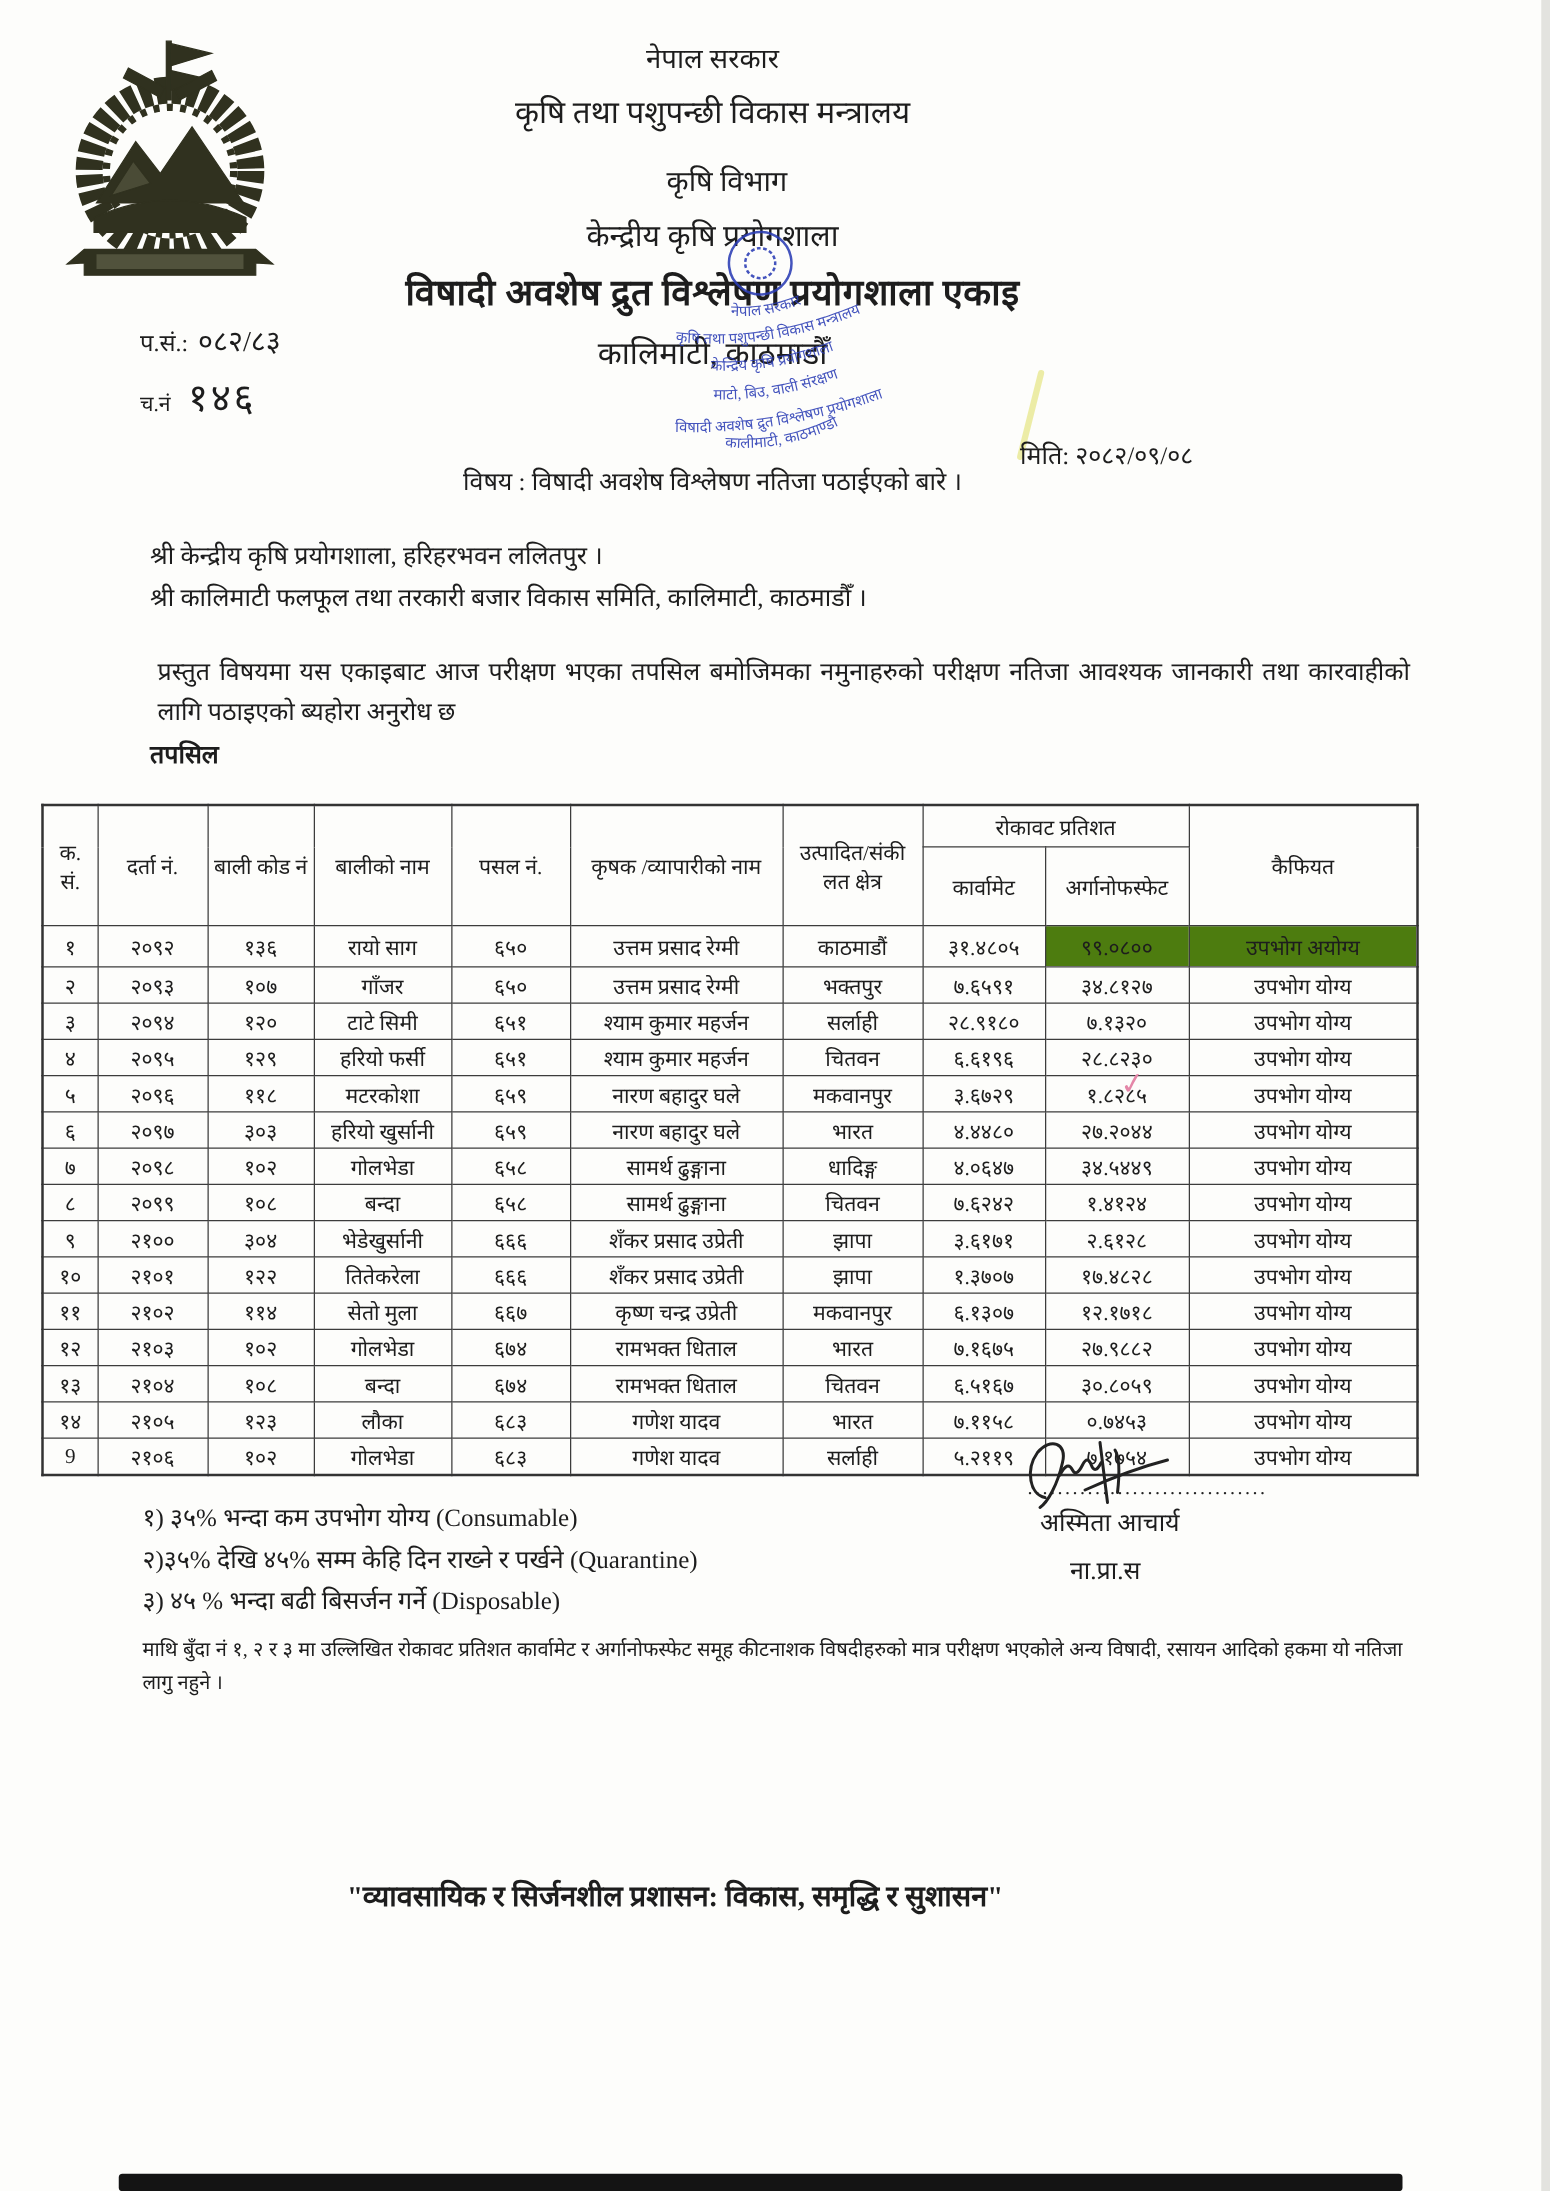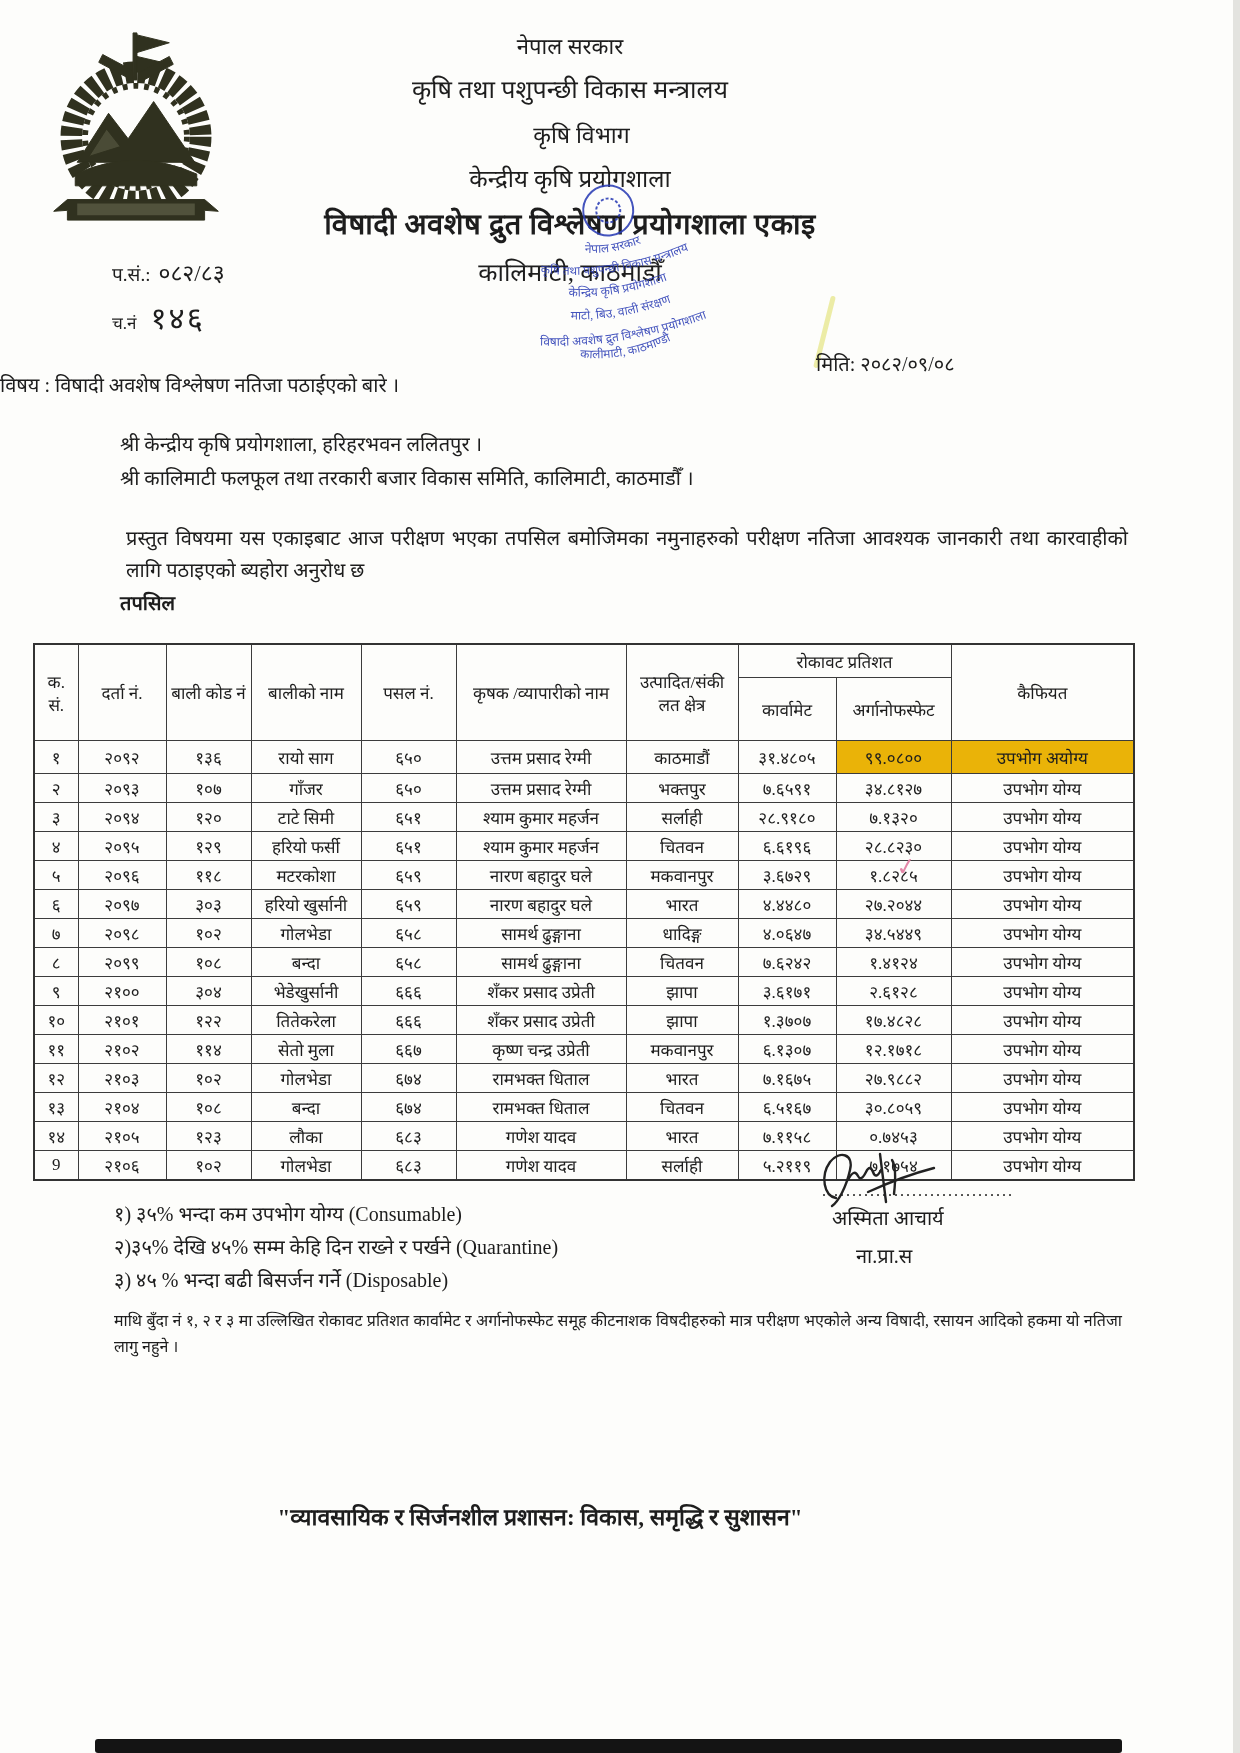--- a/index.html
+++ b/index.html
@@ -4,53 +4,53 @@
 <style>
   html,body{margin:0;padding:0;background:#e9e9e5;}
   .page{position:relative;width:1240px;height:1753px;margin:0 auto;background:#fdfdfb;
         font-family:"Liberation Serif","DejaVu Serif",serif;color:#1d1d1d;overflow:hidden;}
   .edge-r{position:absolute;right:0;top:0;bottom:0;width:7px;background:#e3e3df;}
 
   
   .hdr{position:absolute;left:0;top:30px;width:1140px;text-align:center;}
   .h1{font-size:22px;}
   .h2{font-size:25px;margin-top:11px;}
-  .h3{font-size:23px;margin-top:13px;padding-left:23px;}
+  .h3{font-size:23px;margin-top:23px;padding-left:23px;}
   .h4{font-size:24px;margin-top:11px;}
   .h5{font-size:29px;font-weight:bold;margin-top:9px;letter-spacing:.5px;}
   .h6{font-size:25px;margin-top:12px;}
 
   
   .emblem{position:absolute;left:38px;top:26px;}
 
   
   .stamp{position:absolute;left:452px;top:180px;transform:rotate(-7deg);opacity:.88;}
 
   .ref{position:absolute;left:112px;top:256px;font-size:19px;}
   .ref .val{font-size:23px;margin-left:8px;}
   .ref2{position:absolute;left:112px;top:296px;font-size:17px;}
   .ref2 .val{font-size:31px;margin-left:14px;letter-spacing:2px;}
   .date{position:absolute;left:816px;top:350px;font-size:20px;}
-  .subject{position:absolute;left:0;top:371px;width:1140px;font-size:20px;}
+  .subject{position:absolute;left:0;top:371px;width:1140px;text-align:center;font-size:20px;}
 
   .addr1{position:absolute;left:120px;top:430px;font-size:20px;}
   .addr2{position:absolute;left:120px;top:464px;font-size:20px;}
   .body-par{position:absolute;left:126px;top:522px;width:1002px;font-size:20px;line-height:1.6;text-align:justify;}
   .tapasil{position:absolute;left:120px;top:589px;font-size:20px;font-weight:bold;}
 
   
   table.res{position:absolute;left:33px;top:643px;width:1100px;border-collapse:collapse;
             font-size:17px;table-layout:fixed;}
   table.res th,table.res td{border:1px solid #3c3c3c;text-align:center;vertical-align:middle;
             padding:1px 3px;overflow:hidden;}
   table.res thead th{font-weight:normal;height:30px;}
   table.res thead tr.sub th{height:60px;}
   table.res td{height:26px;}
   table.res tbody tr:first-child td{height:30px;}
-  td.hl{background:#eab308;}
+  td.hl{background:#4d7c0f;}
   .outer{border:2px solid #333;}
 
   
   .sig-squiggle{position:absolute;left:808px;top:1146px;}
   .sig-dots{position:absolute;left:822px;top:1182px;font-size:16px;letter-spacing:2px;color:#222;}
   .sig-name{position:absolute;left:832px;top:1204px;font-size:20px;text-align:right;}
   .sig-title{position:absolute;left:856px;top:1242px;font-size:20px;}
 
   .note{position:absolute;left:114px;font-size:20px;}
   .n1{top:1200px;}

